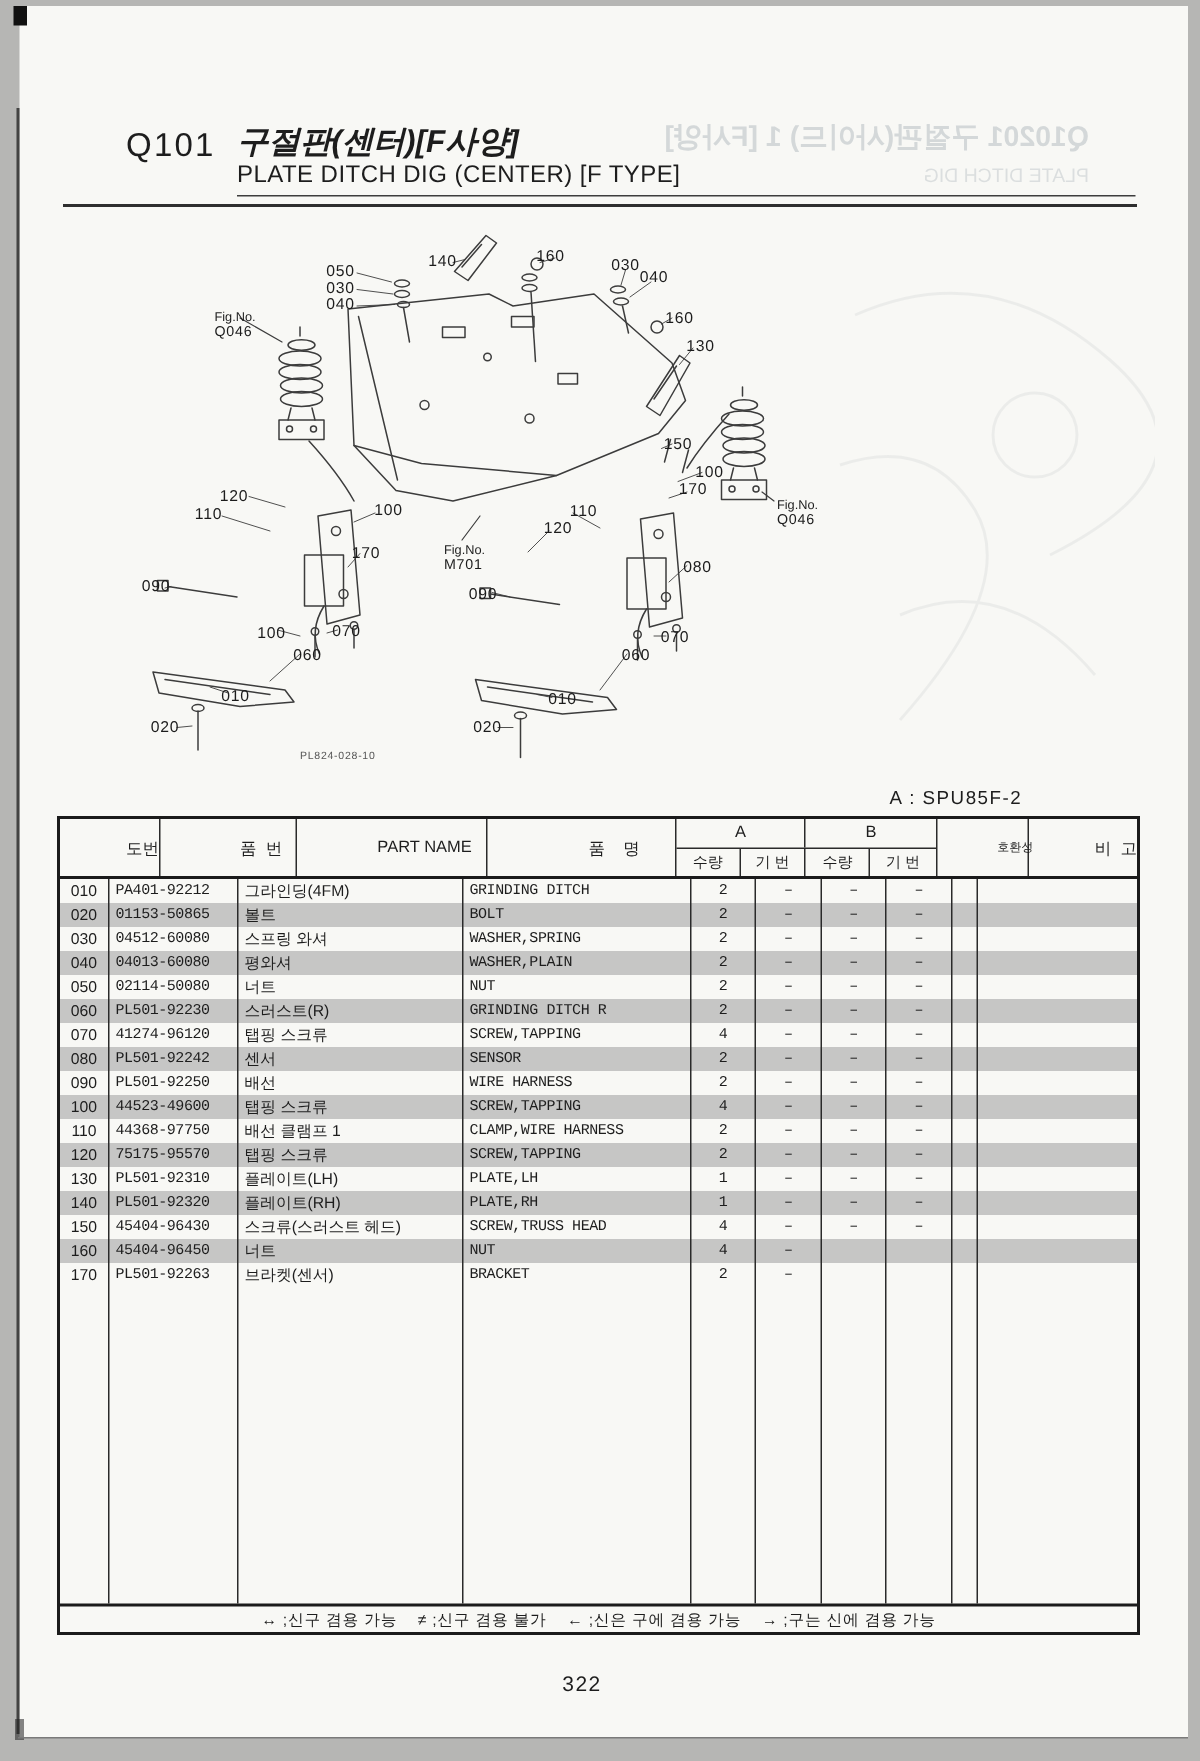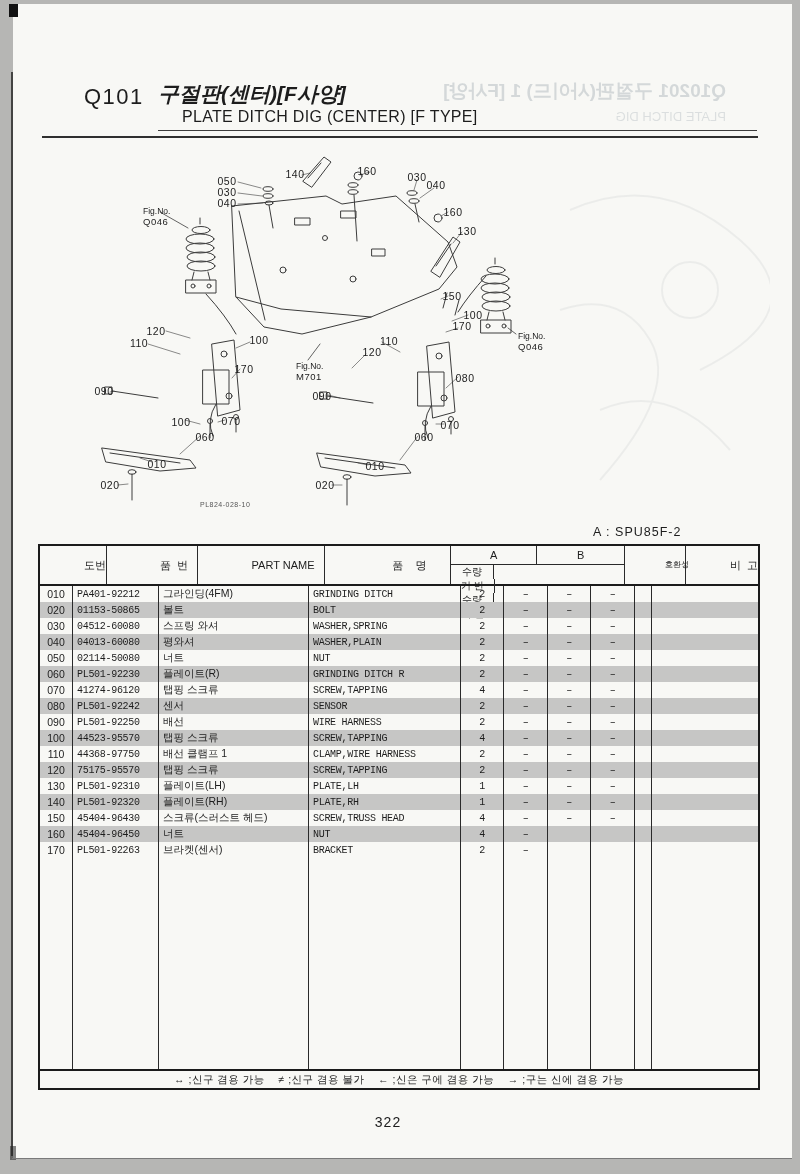--- a/index.html
+++ b/index.html
@@ -13,21 +13,21 @@
   }
   .page { position:absolute; left:13px; top:4px; width:779px; height:1154px; background:#f8f8f5; }
   .spine { position:absolute; left:11px; top:72px; width:2px; height:1084px; background:#1c1c1c; opacity:.75; }
   .corner-tl { position:absolute; left:9px; top:4px; width:9px; height:13px; background:#111; }
   .corner-bl { position:absolute; left:10px; top:1146px; width:6px; height:14px; background:#222; opacity:.55; }
   .bottom-line { position:absolute; left:12px; top:1158px; width:780px; height:1px; background:#7a7a7a; }
 
   
   .code { position:absolute; left:84px; top:84px; font-size:22px; letter-spacing:1.5px;text-align:center; }
   .title-kr { position:absolute; left:158px; top:80px; font-size:21px; font-weight:bold;font-style:italic; }
-  .title-en { position:absolute; left:158px; top:108px; font-size:16px; letter-spacing:.3px;margin-left:24px; }
+  .title-en { position:absolute; left:158px; top:108px; font-size:16px; letter-spacing:.3px; }
   .rule1 { position:absolute; left:158px; top:130px; width:599px; height:1px; background:#3d3d3d; }
   .rule2 { position:absolute; left:42px; top:136px; width:716px; height:2px; background:#2f2f2f; }
 
   
   .ghost { position:absolute; left:378px; top:78px; width:348px; transform:scaleX(-1); color:#8a97a0; opacity:.32; pointer-events:none; }
   .ghost .g1 { font-size:19px; font-weight:bold; }
   .ghost .g2 { font-size:13px; margin-top:5px; opacity:.8; }
   .ghost-art { position:absolute; left:540px; top:150px; width:230px; height:400px; opacity:.07; pointer-events:none; }
 
   
@@ -40,21 +40,21 @@
   .variant { position:absolute; left:593px; top:525px; font-size:12.5px; letter-spacing:1px; }
 
   
   .tbl { position:absolute; left:38px; top:544px; width:722px; height:546px; border:2px solid #1b1b1b; display:flex; flex-direction:column; background:transparent; }
   .thead { display:flex; height:40px; border-bottom:2px solid #1b1b1b; flex:none; }
   .hc { border-right:1px solid #2a2a2a; display:flex; align-items:center; justify-content:center; font-size:11px; white-space:pre;margin-left:44px; }
   .hgroup { width:174px; display:flex; flex-direction:column; border-right:1px solid #2a2a2a; }
   .hg-top { display:flex; height:20px; border-bottom:1px solid #2a2a2a; }
   .hg-top .ga { width:87px; border-right:1px solid #2a2a2a; display:flex; align-items:center; justify-content:center; font-size:11px; }
   .hg-top .gb { width:87px; display:flex; align-items:center; justify-content:center; font-size:11px; }
-  .hg-bot { display:flex; height:19px;flex-direction:column; }
+  .hg-bot { display:flex; height:19px; }
   .hg-bot div { display:flex; align-items:center; justify-content:center; font-size:10px; white-space:pre; }
   .hb-q1 { width:43px; border-right:1px solid #2a2a2a; }
   .hb-s1 { width:44px; border-right:1px solid #2a2a2a; }
   .hb-q2 { width:43px; border-right:1px solid #2a2a2a; }
   .hb-s2 { width:44px; }
   .compat { font-size:8px; line-height:1.25; padding:1px 2px; word-break:break-all; text-align:center; }
 
   .c-no { width:33px; }
   .c-pn { width:86px; }
   .c-kr { width:150px; }
@@ -369,21 +369,21 @@
         <div class="rc c-q cen mono">2</div>
         <div class="rc c-s cen mono">–</div>
         <div class="rc c-q cen mono">–</div>
         <div class="rc c-s cen mono">–</div>
         <div class="rc c-cp"></div>
         <div class="rc c-nt"></div>
       </div>
       <div class="trow shaded">
         <div class="rc c-no cen">060</div>
         <div class="rc c-pn mono pl">PL501-92230</div>
-        <div class="rc c-kr kr pl">플레이트(R)</div>
+        <div class="rc c-kr kr pl">스러스트(R)</div>
         <div class="rc c-en mono pl">GRINDING DITCH R</div>
         <div class="rc c-q cen mono">2</div>
         <div class="rc c-s cen mono">–</div>
         <div class="rc c-q cen mono">–</div>
         <div class="rc c-s cen mono">–</div>
         <div class="rc c-cp"></div>
         <div class="rc c-nt"></div>
       </div>
       <div class="trow">
         <div class="rc c-no cen">070</div>
@@ -416,21 +416,21 @@
         <div class="rc c-en mono pl">WIRE HARNESS</div>
         <div class="rc c-q cen mono">2</div>
         <div class="rc c-s cen mono">–</div>
         <div class="rc c-q cen mono">–</div>
         <div class="rc c-s cen mono">–</div>
         <div class="rc c-cp"></div>
         <div class="rc c-nt"></div>
       </div>
       <div class="trow shaded">
         <div class="rc c-no cen">100</div>
-        <div class="rc c-pn mono pl">44523-95570</div>
+        <div class="rc c-pn mono pl">44523-49600</div>
         <div class="rc c-kr kr pl">탭핑 스크류</div>
         <div class="rc c-en mono pl">SCREW,TAPPING</div>
         <div class="rc c-q cen mono">4</div>
         <div class="rc c-s cen mono">–</div>
         <div class="rc c-q cen mono">–</div>
         <div class="rc c-s cen mono">–</div>
         <div class="rc c-cp"></div>
         <div class="rc c-nt"></div>
       </div>
       <div class="trow">

